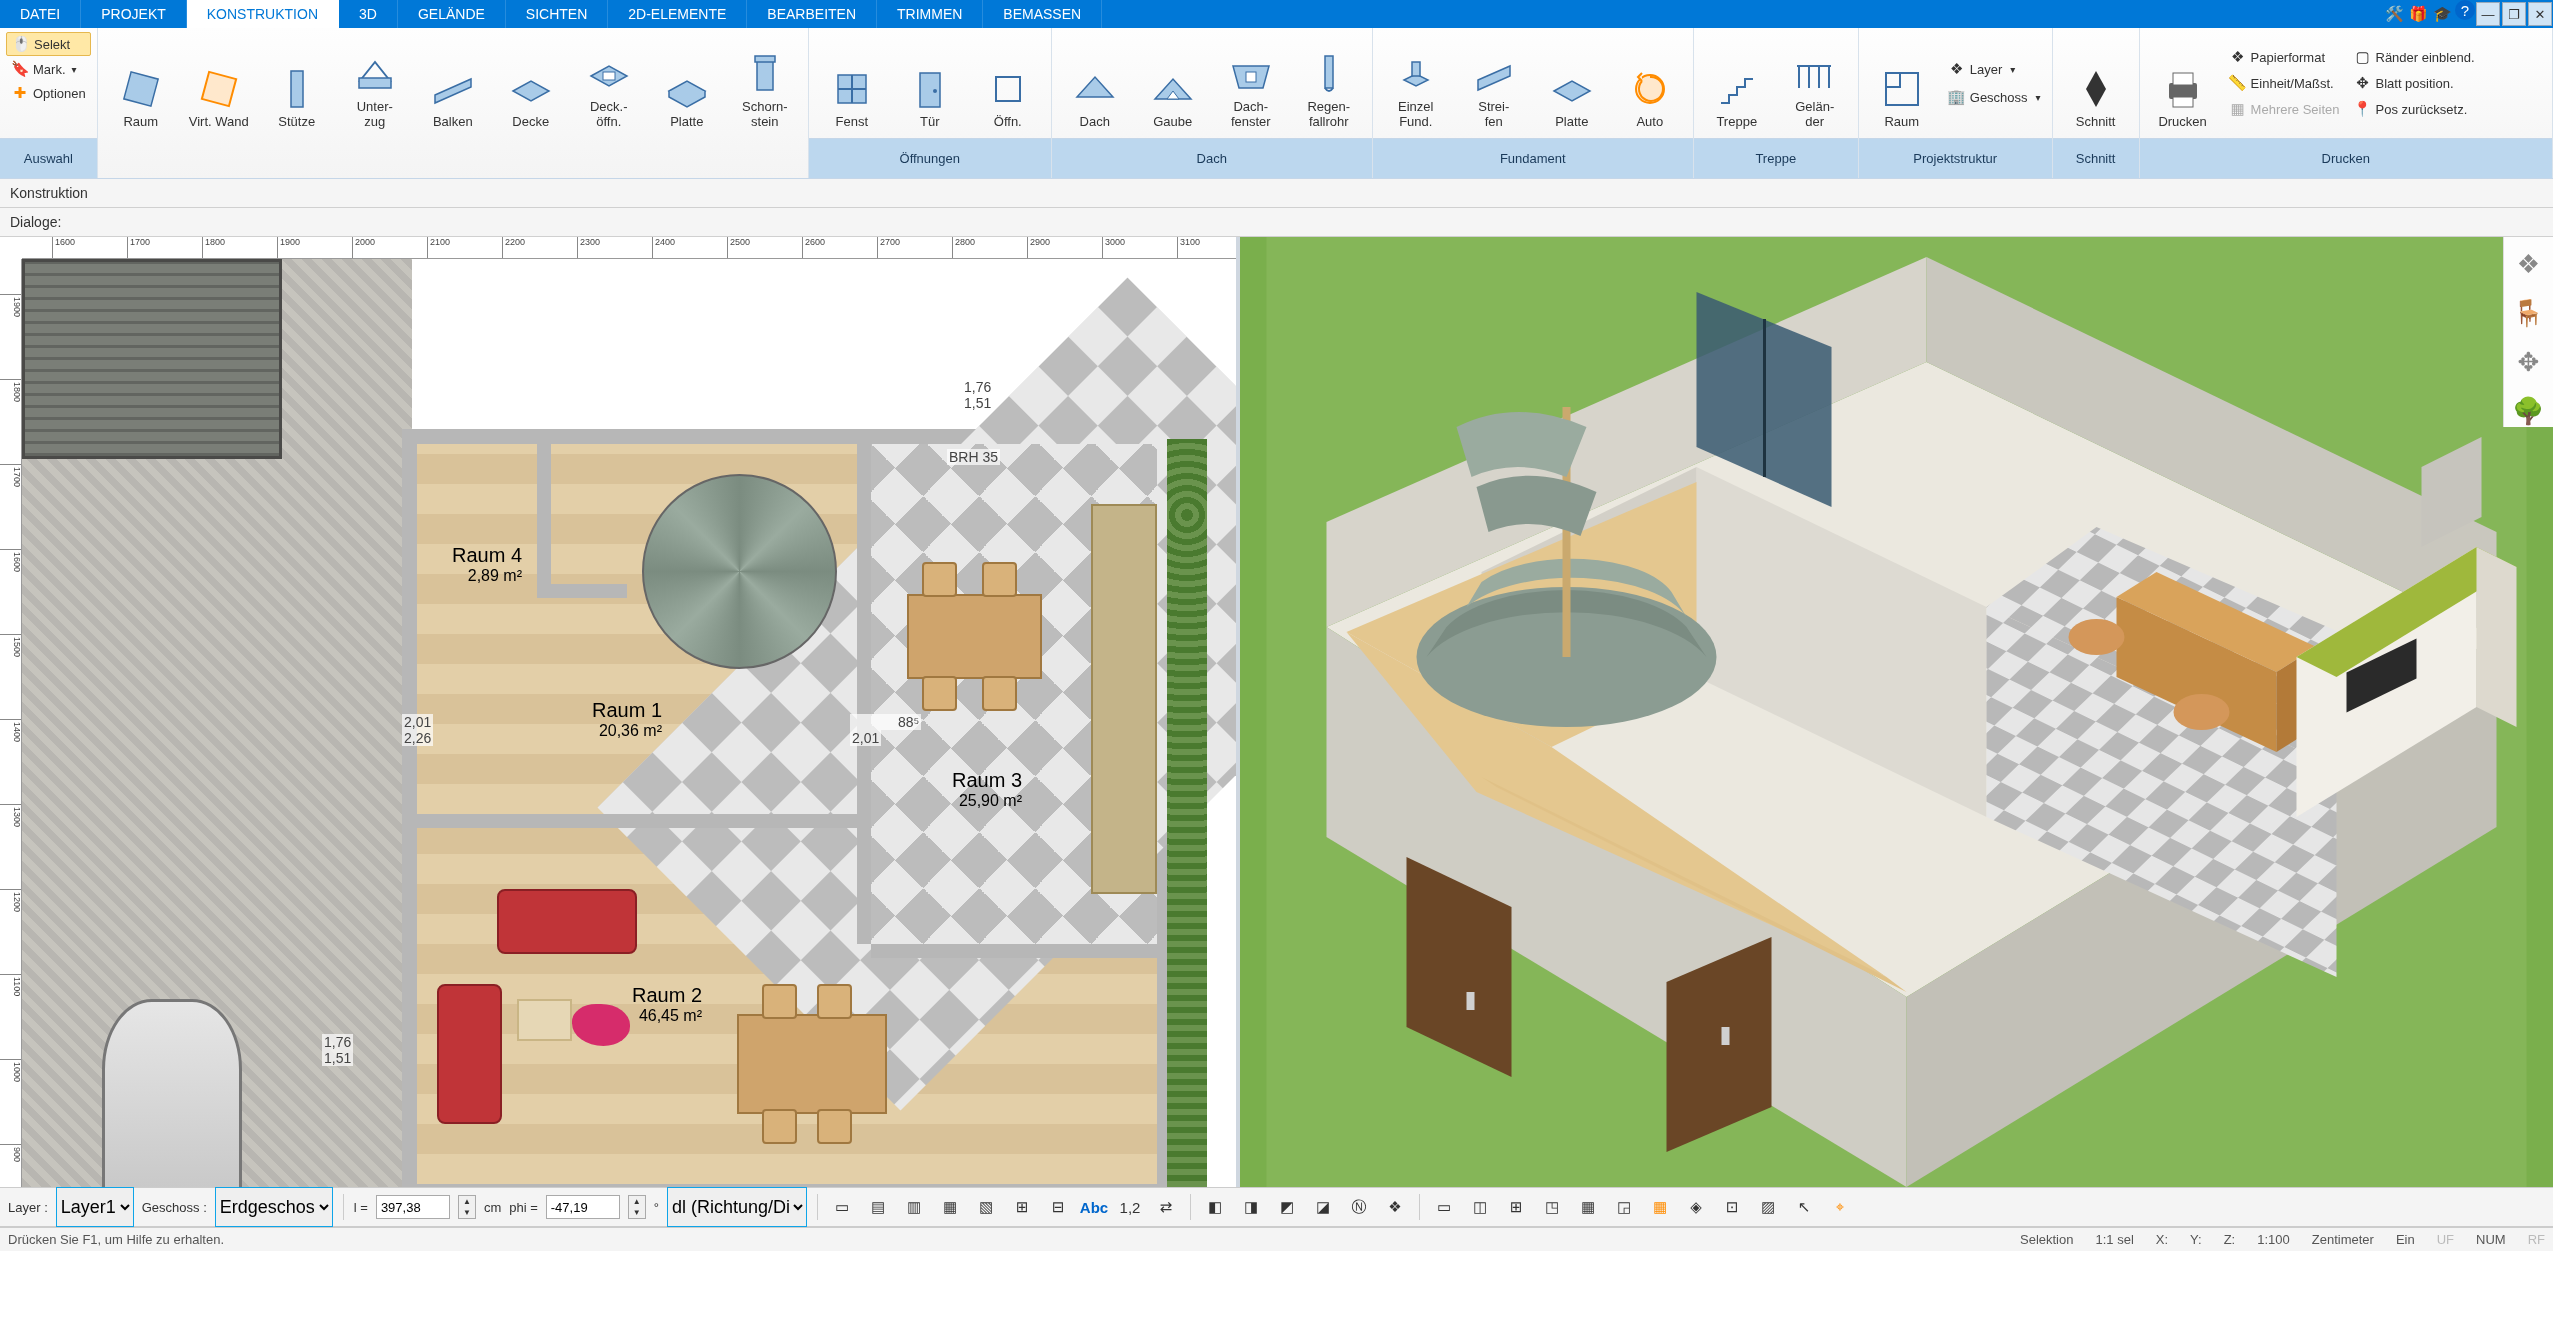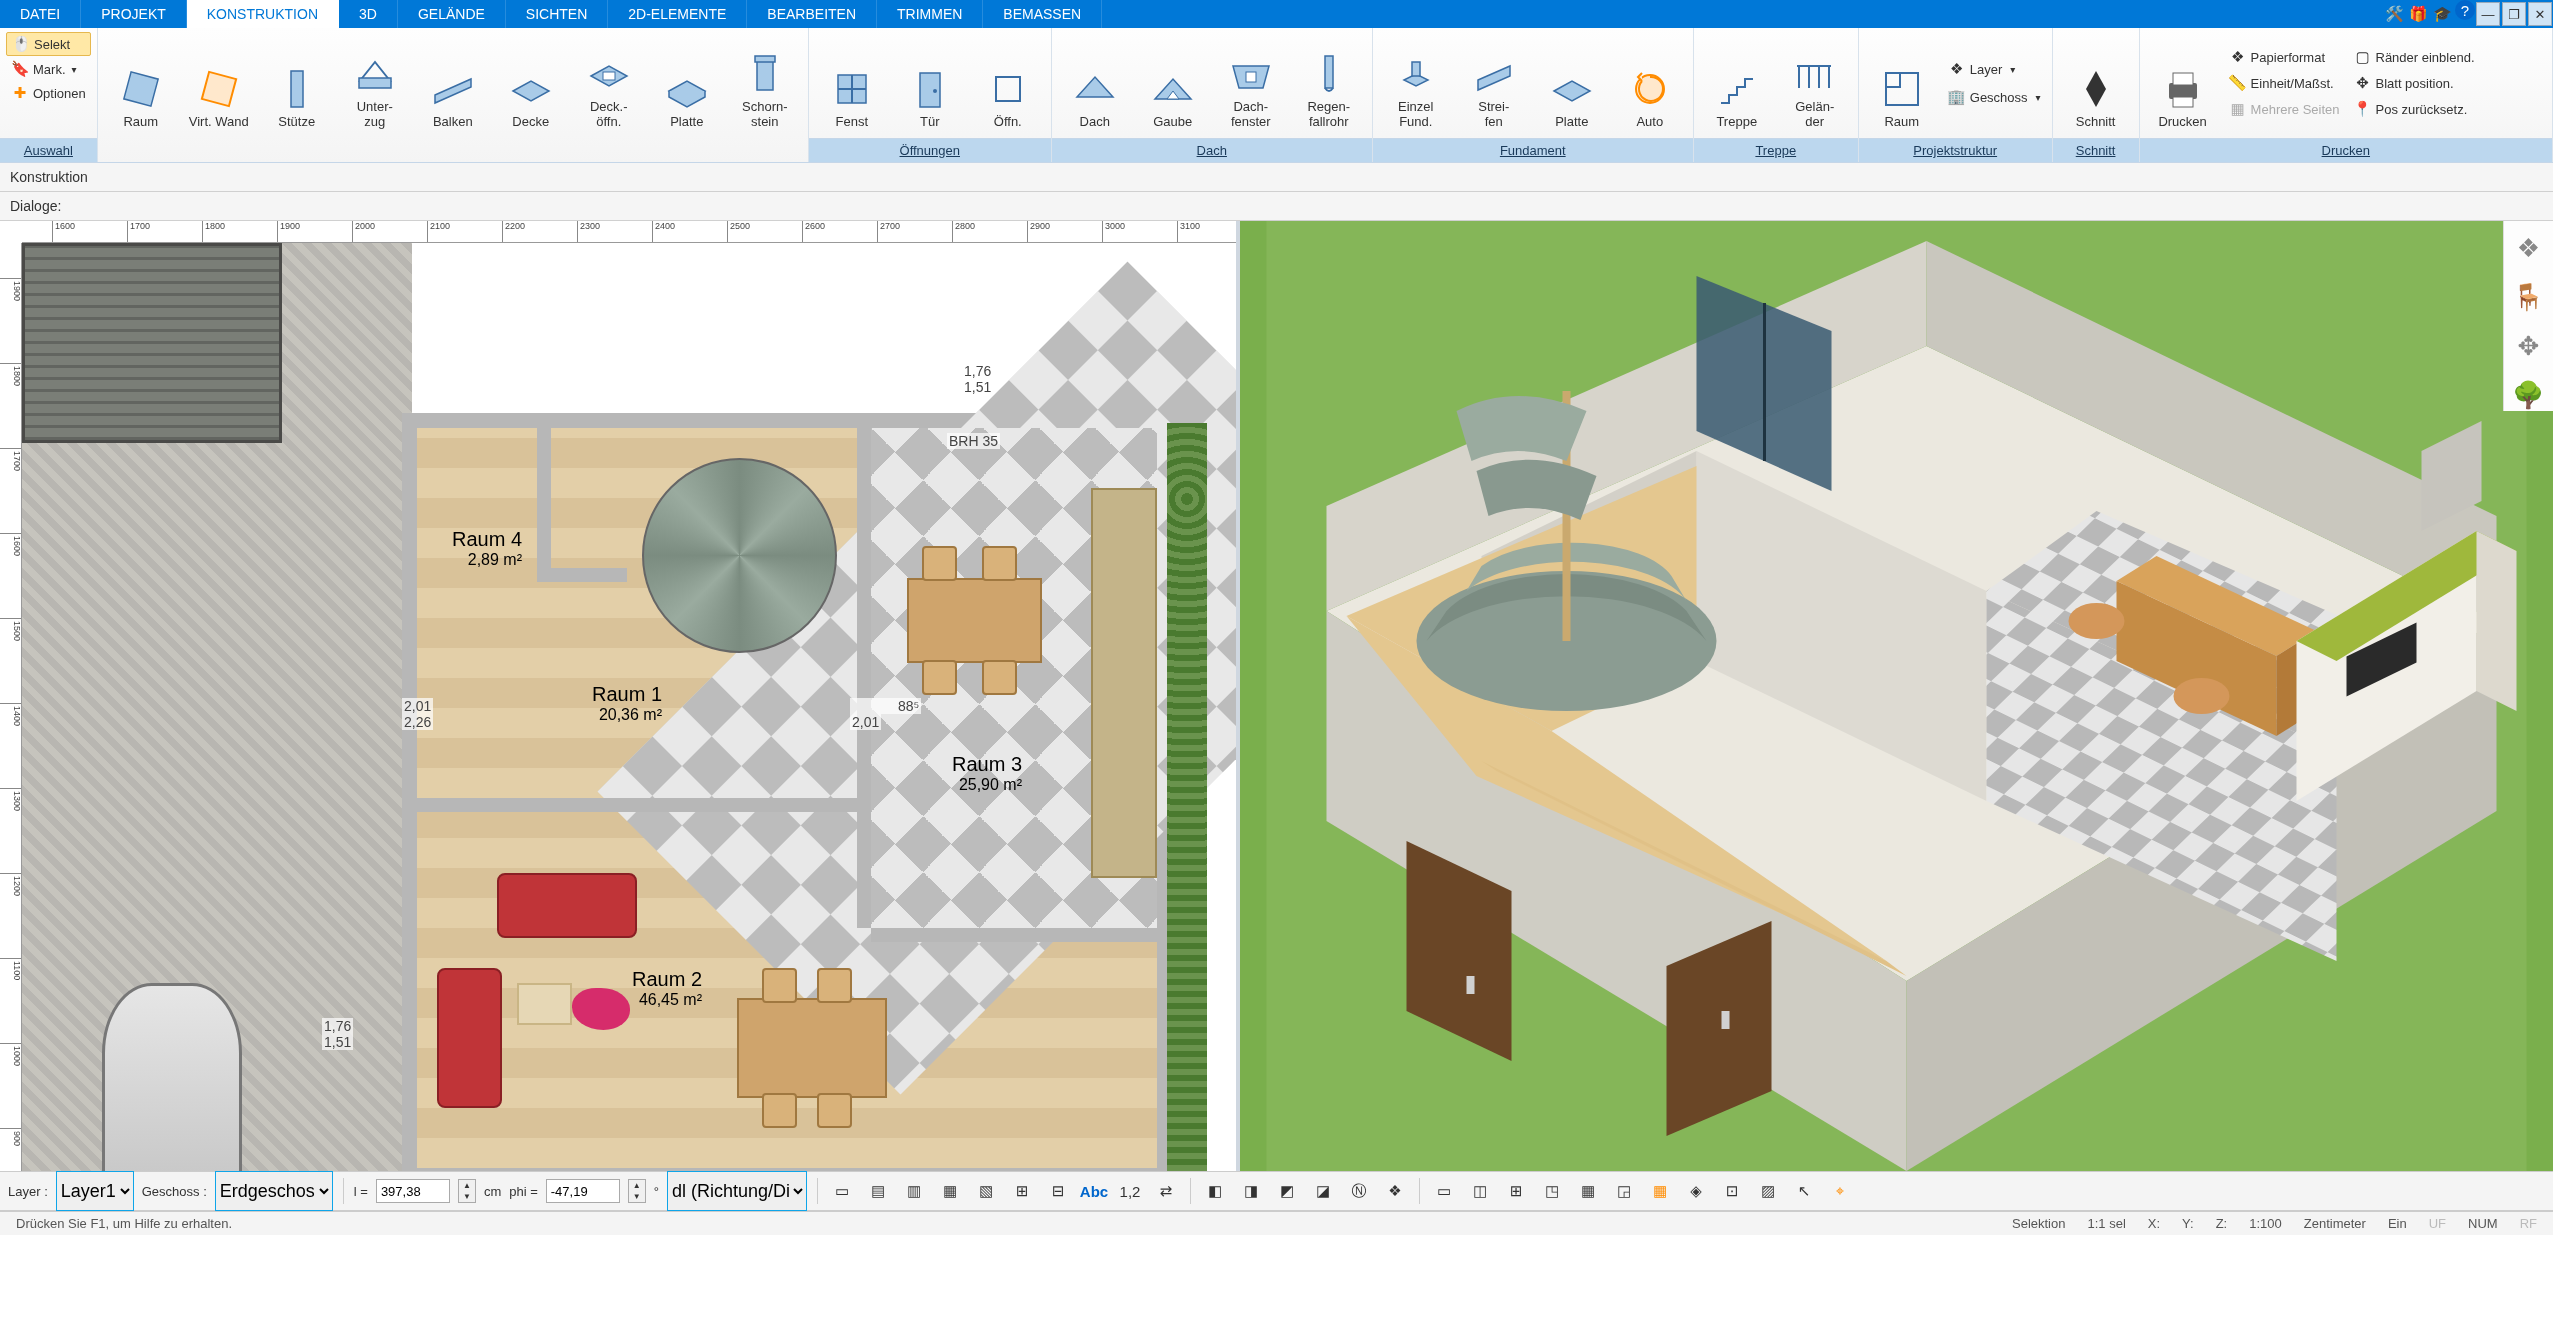--- a/index.html
+++ b/index.html
@@ -11,21 +11,21 @@
 .menubar .tab.active { background:#fff; color:#0078d7; font-weight:400; }
 .menubar .spacer{flex:1;}
 .menubar .winbtns{display:flex;align-items:center;gap:0;}
 .menubar .winbtn{width:24px;height:24px;background:#d0e4f5;margin:2px 1px;display:flex;align-items:center;justify-content:center;font-size:13px;color:#333;cursor:pointer;border:1px solid #9ab;}
 .menubar .ico-btn{width:24px;height:28px;display:flex;align-items:center;justify-content:center;font-size:15px;color:#ffd200;cursor:pointer;}
 
 
 .ribbon { background:linear-gradient(#fefefe,#f4f4f4); border-bottom:1px solid #c5d6e8; display:flex; }
 .ribbon-group { border-right:1px solid #d8e2ec; display:flex; flex-direction:column; }
 .ribbon-row { display:flex; padding:4px 6px; gap:4px; align-items:flex-end; min-height:110px;}
-.ribbon-label { background:#bcd7ee; text-align:center; font-size:13px; color:#1a3a5a; padding:4px 0; border-top:1px solid #c5d6e8;text-decoration:underline;}
+.ribbon-label { background:#bcd7ee; text-align:center; font-size:13px; color:#1a3a5a; padding:12px 0; border-top:1px solid #c5d6e8;}
 .rb-col{display:flex;flex-direction:column;gap:2px;justify-content:flex-start;height:100%;}
 .rb-small{display:flex;align-items:center;gap:4px;padding:2px 5px;font-size:13px;cursor:pointer;border-radius:2px;}
 .rb-small .ic{font-size:15px;width:18px;text-align:center;}
 .rb-big{display:flex;flex-direction:column;align-items:center;padding:4px 6px;width:74px;cursor:pointer;border-radius:3px;}
 .rb-big .glyph{width:48px;height:48px;display:flex;align-items:center;justify-content:center;}
 .rb-big .lbl{font-size:13px; text-align:center; line-height:1.15; margin-top:2px;}
 .ic-orange{color:#ff8c00;}
 
 svg.glyph-svg{width:44px;height:44px;}
 .st-blue{stroke:#3a6ea5;stroke-width:2;fill:none;}
@@ -72,21 +72,21 @@
 
 .bottombar{display:flex;align-items:center;background:#f4f4f4;border-top:1px solid #ccc;border-bottom:1px solid #ccc;height:40px;padding:0 8px;gap:8px;font-size:13px;}
 .bottombar input[type=text]{width:74px;height:24px;border:1px solid #aaa;padding:0 4px;font-size:13px;}
 .bottombar select{height:40px;border:1px solid #0ea5e9;font-size:18px;}
 .bb-btn{width:28px;height:28px;border:1px solid transparent;display:flex;align-items:center;justify-content:center;font-size:15px;cursor:pointer;border-radius:2px;}
 .bb-sep{width:1px;height:26px;background:#ccc;margin:0 2px;}
 .spin{display:flex;flex-direction:column;border:1px solid #aaa;height:24px;}
 .spin div{height:12px;width:16px;display:flex;align-items:center;justify-content:center;font-size:8px;background:#f0f0f0;cursor:pointer;}
 
 
-.statusbar{display:flex;align-items:center;height:24px;background:#f4f4f4;border-top:1px solid #ccc;font-size:13px;padding:0 16px;gap:22px;color:#555;}
+.statusbar{display:flex;align-items:center;height:24px;background:#f4f4f4;border-top:1px solid #ccc;font-size:13px;padding:0 8px;gap:22px;color:#555;}
 .statusbar .fill{flex:1;}
 .statusbar .dim-txt{color:#bbb;}
 </style>
 </head>
 <body>
 
 <div class="menubar">
   <div class="tab">DATEI</div>
   <div class="tab">PROJEKT</div>
   <div class="tab active">KONSTRUKTION</div>

